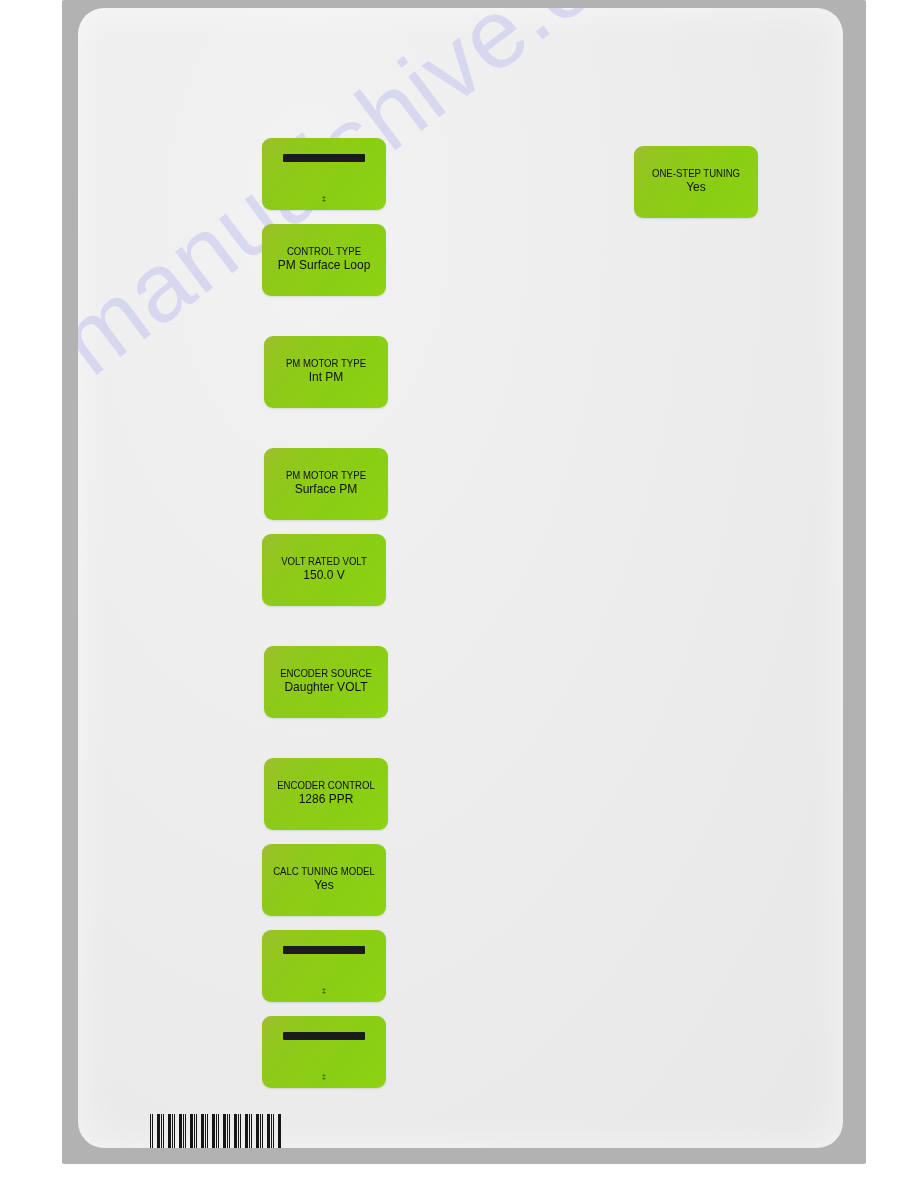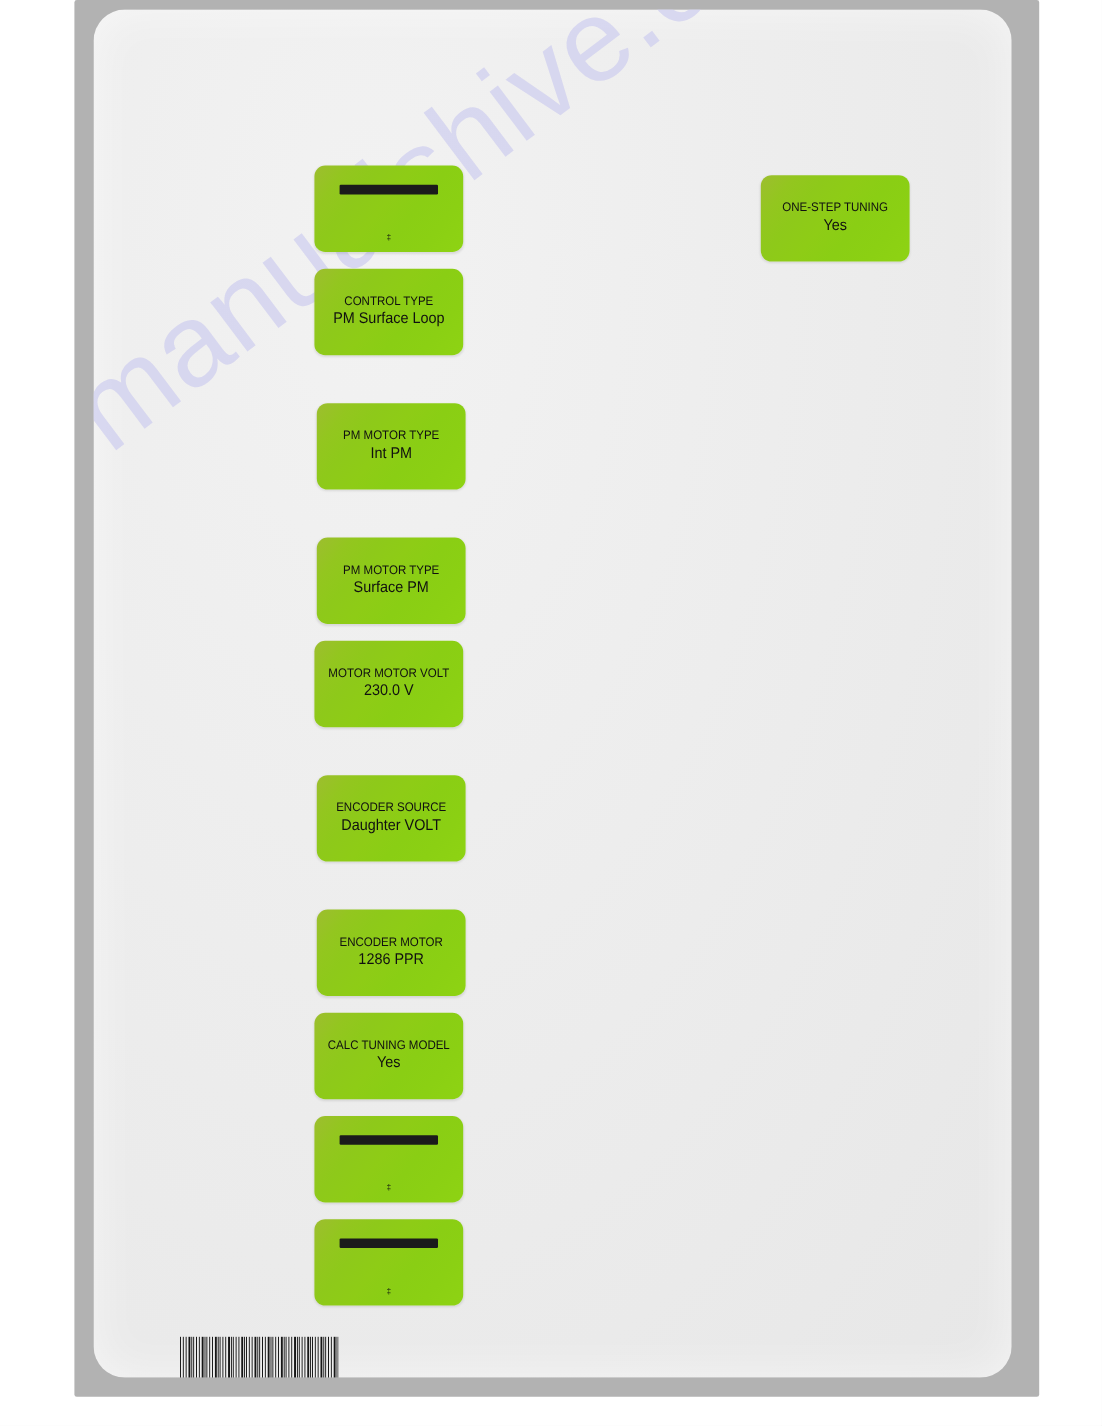--- a/index.html
+++ b/index.html
@@ -193,31 +193,31 @@
         <span class="lcd-line lcd-title">PM MOTOR TYPE</span>
         <span class="lcd-line lcd-value">Int PM</span>
       </div>
 
       <div class="lcd-card shift-r">
         <span class="lcd-line lcd-title">PM MOTOR TYPE</span>
         <span class="lcd-line lcd-value">Surface PM</span>
       </div>
 
       <div class="lcd-card">
-        <span class="lcd-line lcd-title">MOTOR MOTOR VOLT</span>
-        <span class="lcd-line lcd-value">230.0 V</span>
+        <span class="lcd-line lcd-title">VOLT RATED VOLT</span>
+        <span class="lcd-line lcd-value">150.0 V</span>
       </div>
 
       <div class="lcd-card shift-r">
         <span class="lcd-line lcd-title">ENCODER SOURCE</span>
         <span class="lcd-line lcd-value">Daughter VOLT</span>
       </div>
 
       <div class="lcd-card shift-r">
-        <span class="lcd-line lcd-title">ENCODER MOTOR</span>
+        <span class="lcd-line lcd-title">ENCODER CONTROL</span>
         <span class="lcd-line lcd-value">1286 PPR</span>
       </div>
 
       <div class="lcd-card">
         <span class="lcd-line lcd-title">CALC TUNING MODEL</span>
         <span class="lcd-line lcd-value">Yes</span>
       </div>
 
       <div class="lcd-card redacted">
         <span class="redact-bar"></span>

